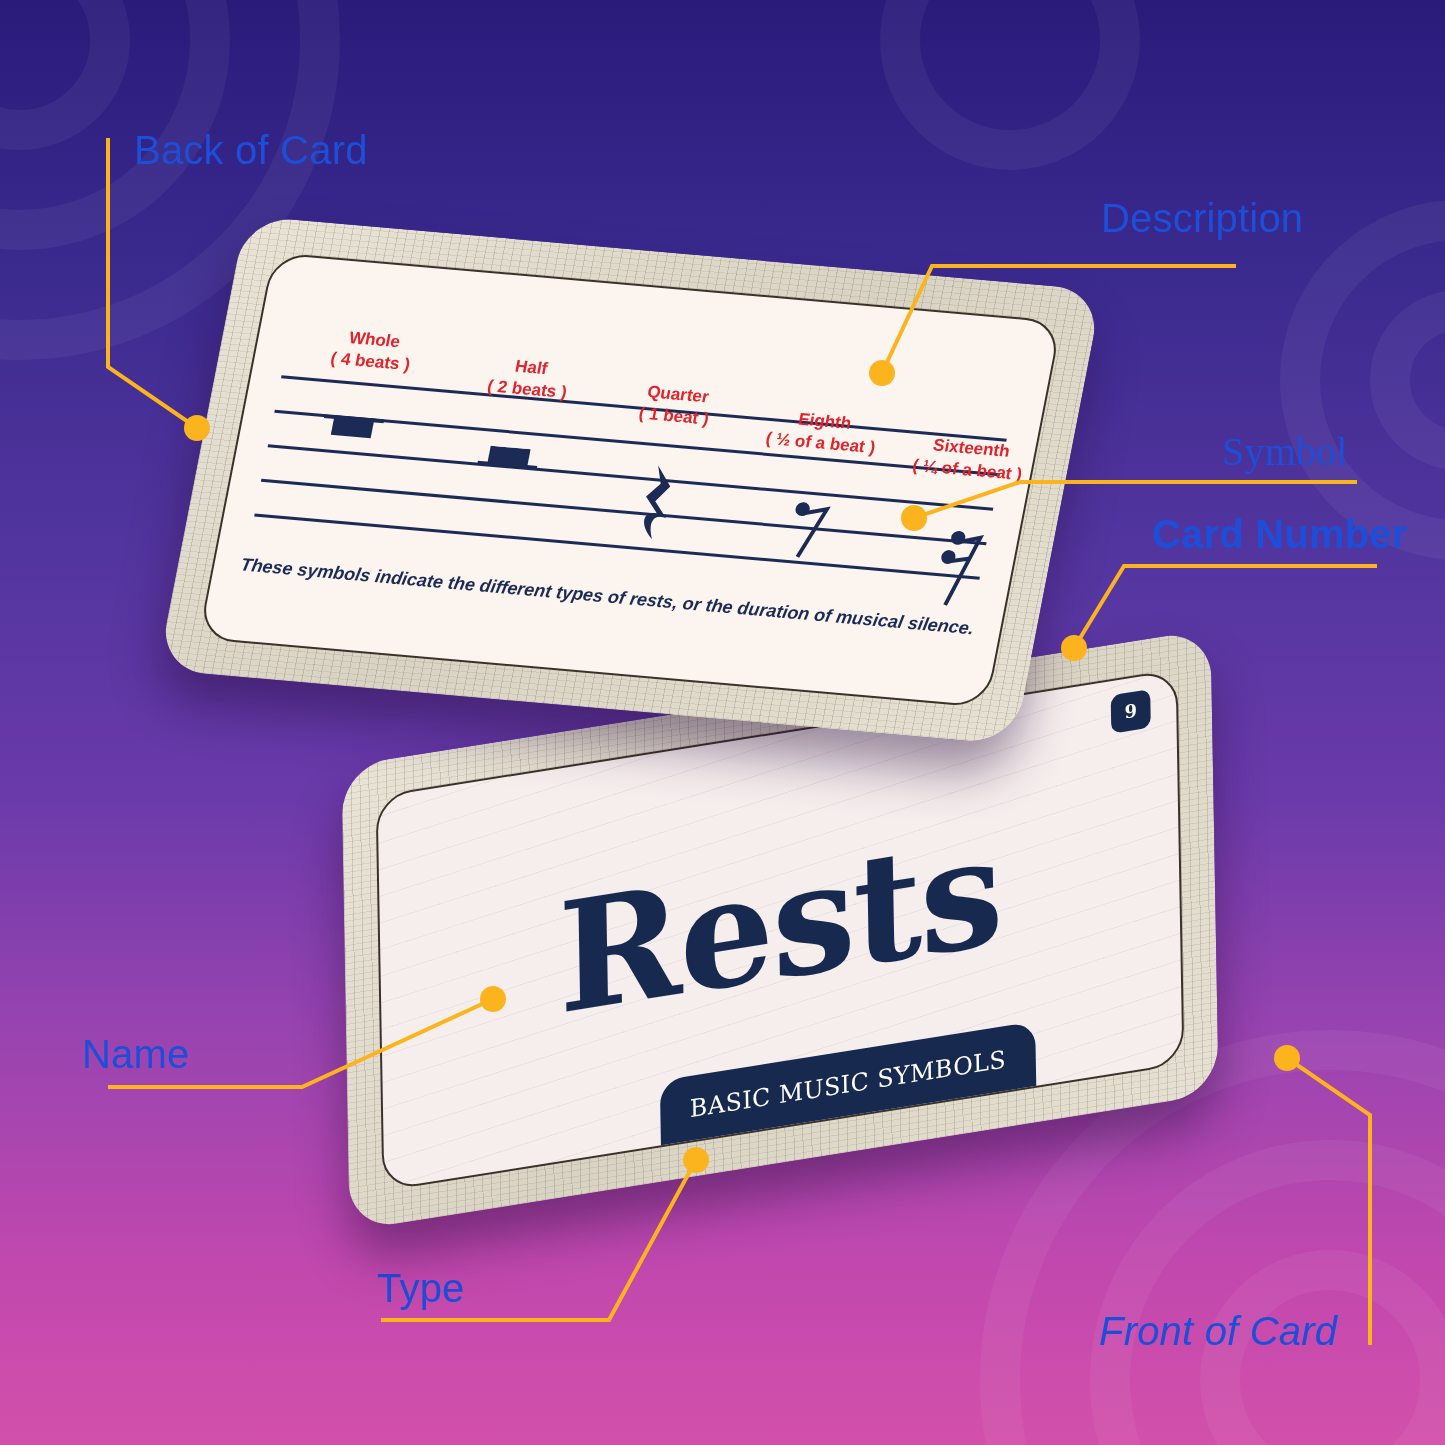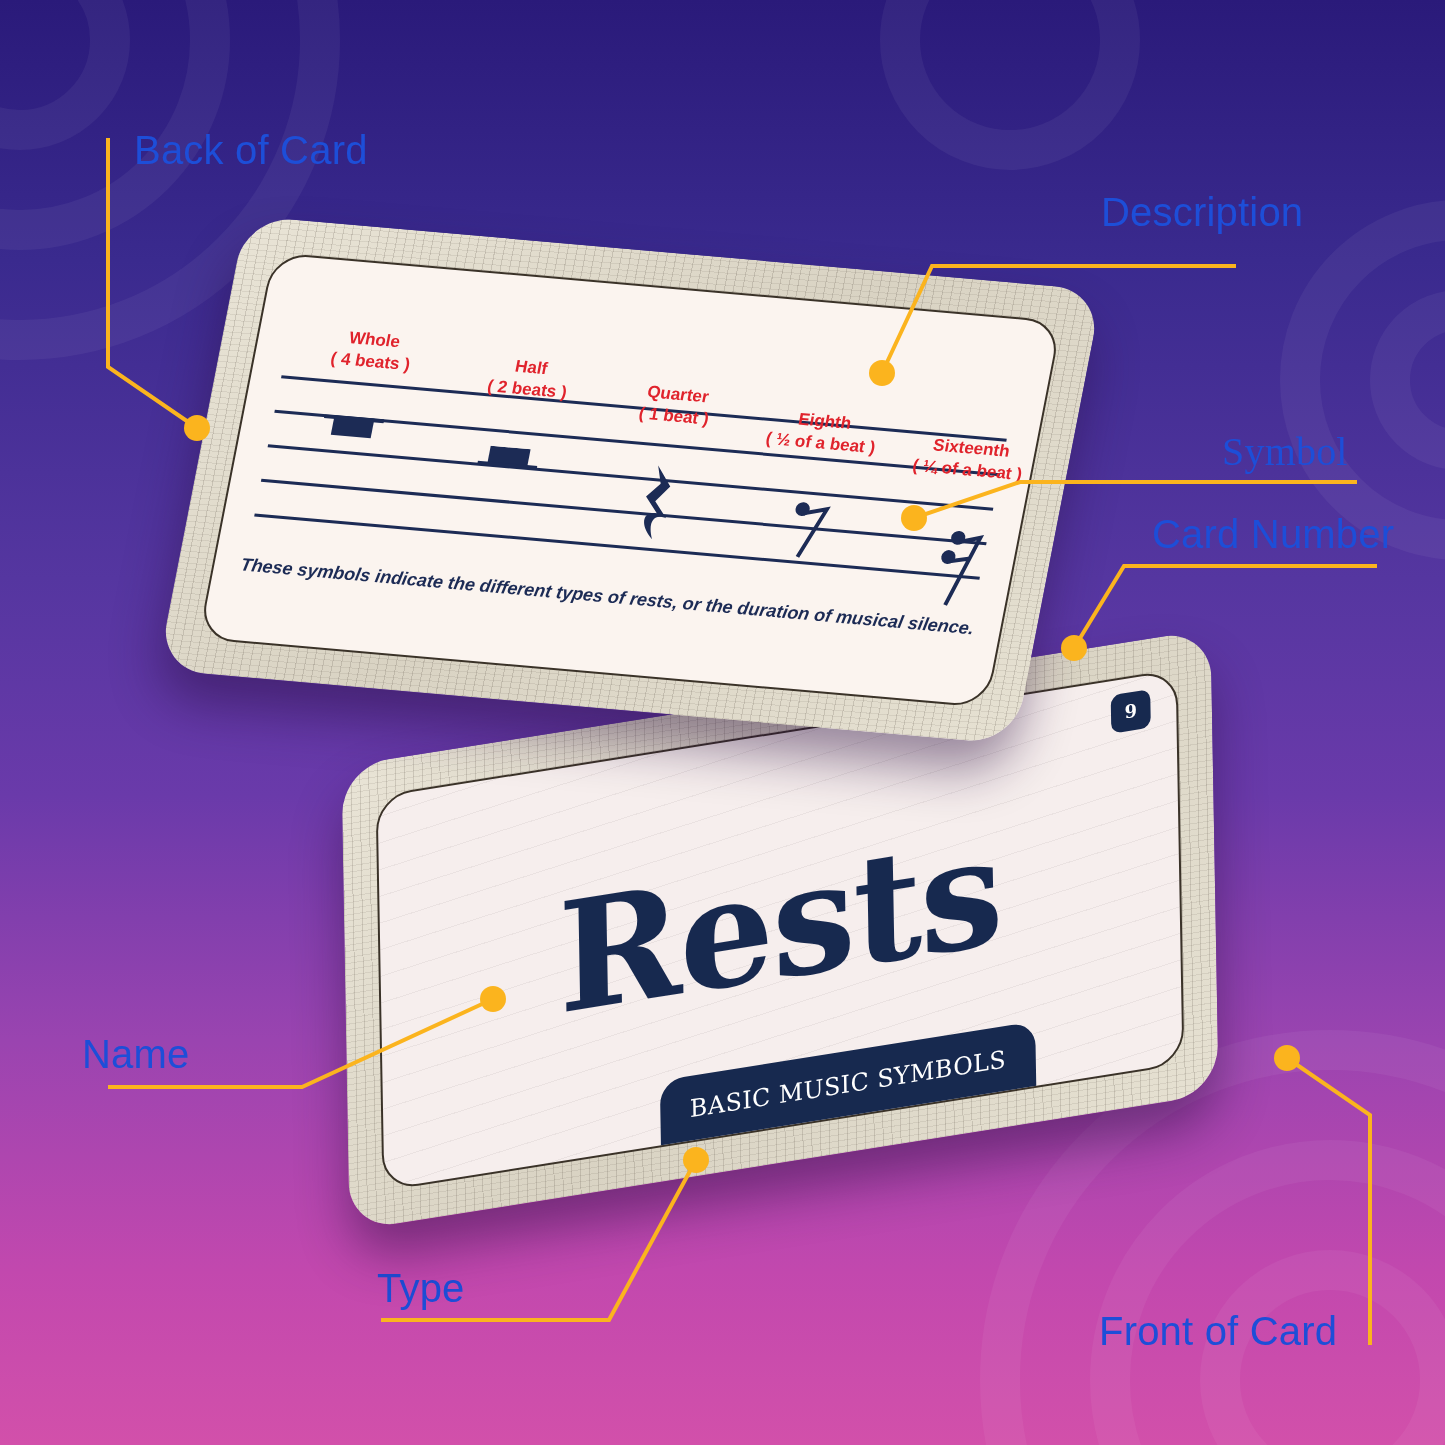--- a/index.html
+++ b/index.html
@@ -216,18 +216,18 @@
     <circle cx="882" cy="373" r="13"></circle>
     <circle cx="914" cy="518" r="13"></circle>
     <circle cx="1074" cy="648" r="13"></circle>
     <circle cx="493" cy="999" r="13"></circle>
     <circle cx="696" cy="1160" r="13"></circle>
     <circle cx="1287" cy="1058" r="13"></circle>
   </g>
 </svg>
 
 <div class="label" style="left:134px; top:128px;">Back of Card</div>
-<div class="label" style="left:1101px; top:190px;">Description</div>
+<div class="label" style="left:1101px; top:196px;">Description</div>
 <div class="label" style="left:1222px; top:428px;font-family:Liberation Serif, serif;">Symbol</div>
-<div class="label" style="left:1152px; top:512px;">Card Number</div>
+<div class="label" style="left:1152px; top:512px;font-weight:bold;">Card Number</div>
 <div class="label" style="left:82px; top:1032px;">Name</div>
 <div class="label" style="left:377px; top:1266px;">Type</div>
-<div class="label" style="left:1099px; top:1309px;">Front of Card</div>
+<div class="label" style="left:1099px; top:1309px;font-style:italic;">Front of Card</div>
 
 </body></html>

